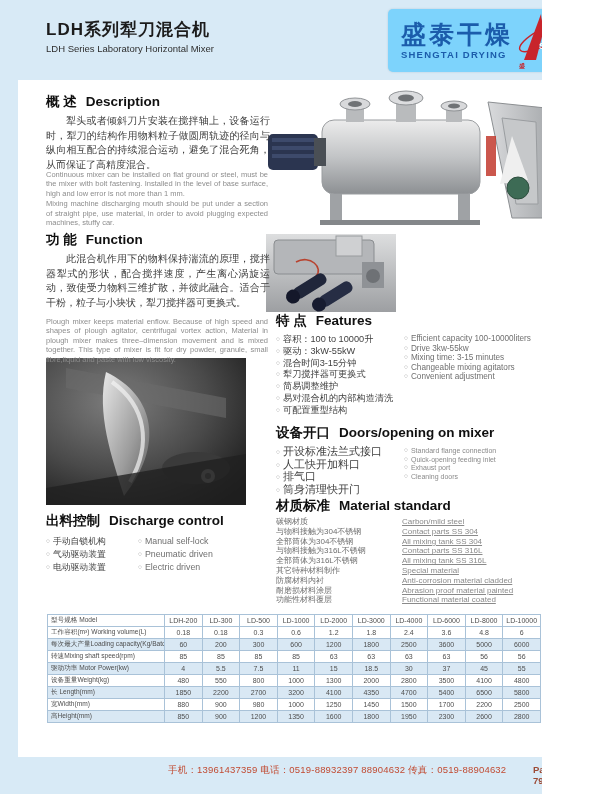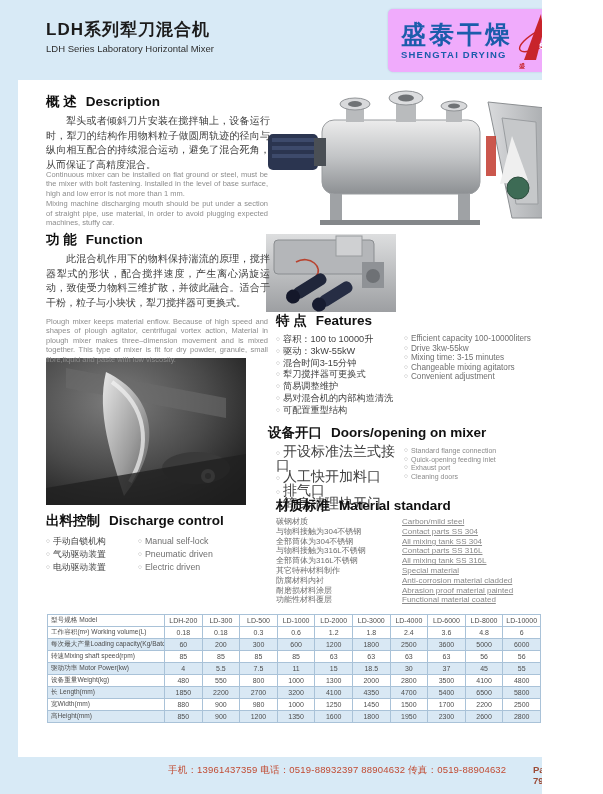--- a/index.html
+++ b/index.html
@@ -3,21 +3,21 @@
 <meta charset="utf-8">
 <style>
   html,body{margin:0;padding:0;}
   #page{position:relative;width:542px;height:794px;background:#d8eaf6;overflow:hidden;
         font-family:"Liberation Sans","DejaVu Sans",sans-serif;color:#333;}
   .panel{position:absolute;left:18px;top:80px;width:568px;height:677px;background:#ffffff;}
 
   
   .hdr-title{position:absolute;left:46px;top:18px;font-size:17px;font-weight:bold;color:#1c1c1c;letter-spacing:1px;}
   .hdr-sub{position:absolute;left:46px;top:43px;font-size:9.5px;color:#2e2e2e;}
-  .logo{position:absolute;left:388px;top:9px;width:198px;height:63px;background:#f0abfc;border-radius:5px;
+  .logo{position:absolute;left:388px;top:9px;width:198px;height:63px;background:#7dd3fc;border-radius:5px;
         display:flex;align-items:center;box-shadow:0 0 2px rgba(120,150,170,.4);}
   .logo-text{margin-left:13px;line-height:1;}
   .logo-zh{font-size:25px;font-weight:bold;color:#1b5cab;letter-spacing:3px;display:block;}
   .logo-en{font-size:9.5px;font-weight:bold;color:#1b5cab;letter-spacing:1.2px;display:block;margin-top:3px;}
   .logo-mark{position:relative;width:56px;height:60px;margin-left:2px;flex:none;}
   .mark-sub{position:absolute;left:4px;right:2px;bottom:0;display:flex;justify-content:space-between;
             font-size:6px;color:#c8242b;font-weight:bold;}
 
   
   .sec-title{position:absolute;font-size:13.5px;font-weight:bold;color:#101010;white-space:nowrap;}
@@ -28,21 +28,21 @@
   .zh-body p{margin:0;text-indent:2em;}
   .en-body{position:absolute;font-size:7.5px;line-height:9.4px;color:#8d8d8d;text-align:justify;}
   .en-body p{margin:0 4px 1px 0;}
 
   
   .list{position:absolute;}
   .list .li{color:#3f3f3f;}
   .bulleted .li::before{content:"○";font-size:6.5px;color:#9a9a9a;margin-right:3px;position:relative;top:-1px;}
   .feat-zh .li{font-size:9.2px;line-height:10.8px;}
   .feat-en .li{font-size:8.2px;line-height:9.6px;color:#6f6f6f;}
-  .doors-zh .li{font-size:14px;line-height:11.6px;}
+  .doors-zh .li{font-size:11px;line-height:11.6px;}
   .doors-en .li{font-size:7px;line-height:8.6px;color:#8a8a8a;}
   .mat-zh .li{font-size:8px;line-height:9.8px;color:#6f6f6f;}
   .mat-en .li{font-size:8px;line-height:9.8px;color:#8a8a8a;text-decoration:underline;}
   .dis-zh .li{font-size:8.8px;line-height:12px;}
   .dis-en .li{font-size:8.8px;line-height:12px;color:#6f6f6f;}
 
   
   .photo{position:absolute;}
   .photo svg{display:block;}
 
@@ -216,21 +216,21 @@
       <div class="li">可配置重型结构</div>
     </div>
   <div class="list bulleted feat-en" style="left:404px;top:334px;width:176px;">
       <div class="li">Efficient capacity 100-10000liters</div>
       <div class="li">Drive 3kw-55kw</div>
       <div class="li">Mixing time: 3-15 minutes</div>
       <div class="li">Changeable mixing agitators</div>
       <div class="li">Convenient adjustment</div>
     </div>
 
-  <div class="sec-title" style="left:268px;top:424px;">
+  <div class="sec-title" style="left:276px;top:424px;">
     <span>设备开口</span><span class="en">Doors/opening on mixer</span>
   </div>
   <div class="list bulleted doors-zh" style="left:276px;top:446px;width:128px;">
       <div class="li">开设标准法兰式接口</div>
       <div class="li">人工快开加料口</div>
       <div class="li">排气口</div>
       <div class="li">筒身清理快开门</div>
     </div>
   <div class="list bulleted doors-en" style="left:404px;top:447px;width:176px;">
       <div class="li">Standard flange connection</div>

